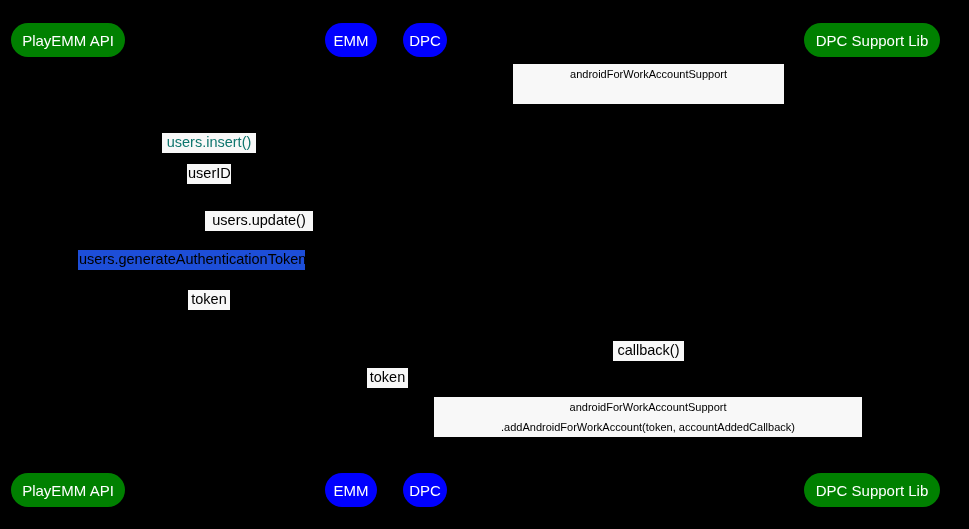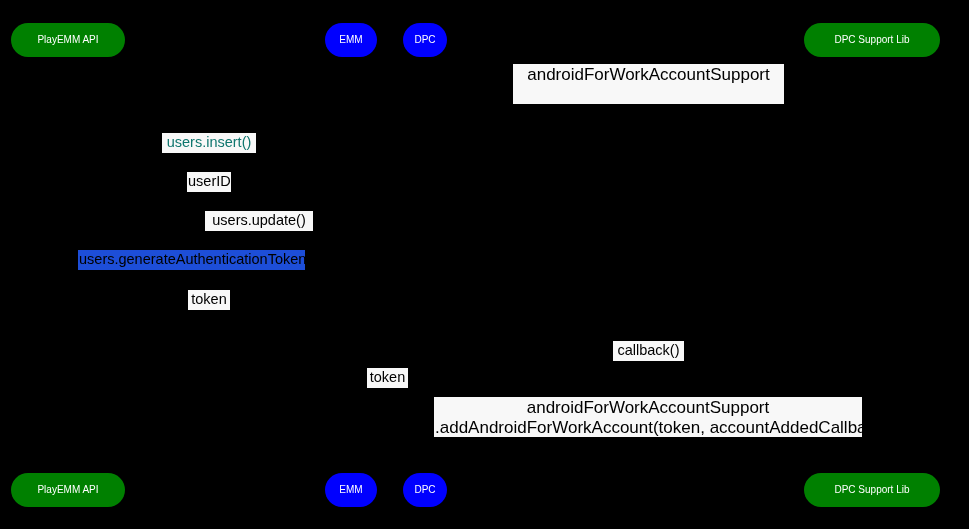--- a/index.html
+++ b/index.html
@@ -14,39 +14,39 @@
     background: #000000;
     font-family: "Liberation Sans", sans-serif;
     overflow: hidden;
   }
   .lifeline-box {
     position: absolute;
     display: flex;
     align-items: center;
     justify-content: center;
     color: #ffffff;
-    font-size: 10px;
+    font-size: 15px;
     line-height: 1;
     white-space: nowrap;
     box-sizing: border-box;
     border-radius: 17px;
   }
   .msg-label {
     position: absolute;
     background: #f8f8f8;
     color: #000000;
     font-size: 14.5px;
     line-height: 19px;
     text-align: center;
     white-space: pre;
     box-sizing: border-box;
     padding: 0 1px;
   }
   .msg-label.two-line {
-    font-size: 17px;
+    font-size: 11px;
     line-height: 19.5px;
     padding-top: 1px;
   }
 </style>
 </head>
 <body>
 
 <div id="canvas">
 
   <div class="lifeline-box" id="hdr-0" style="left: 11px; top: 23px; width: 114px; height: 34px; background: rgb(0, 128, 0); color: rgb(255, 255, 255);">
@@ -77,21 +77,21 @@
       <span>DPC</span>
     </div>
 
   <div class="lifeline-box" id="ftr-3" style="left: 804px; top: 473px; width: 136px; height: 34px; background: rgb(0, 128, 0); color: rgb(255, 255, 255);">
       <span>DPC Support Lib</span>
     </div>
 
   <div id="messages">
       <div class="msg-label two-line" style="left: 513px; top: 64px; width: 271px; height: 40px; background: rgb(248, 248, 248); color: rgb(0, 0, 0);"><div>androidForWorkAccountSupport</div></div>
       <div class="msg-label" style="left: 162px; top: 133px; width: 94px; height: 20px; background: rgb(248, 248, 248); color: #0f766e;"><div>users.insert()</div></div>
-      <div class="msg-label" style="left: 187px; top: 172px; width: 44px; height: 20px; background: rgb(248, 248, 248); color: rgb(0, 0, 0);"><div>userID</div></div>
+      <div class="msg-label" style="left: 187px; top: 164px; width: 44px; height: 20px; background: rgb(248, 248, 248); color: rgb(0, 0, 0);"><div>userID</div></div>
       <div class="msg-label" style="left: 157px; top: 211px; width: 108px; height: 20px; background: rgb(248, 248, 248); color: rgb(0, 0, 0); margin-left: 48px;"><div>users.update()</div></div>
       <div class="msg-label" style="left: 78px; top: 250px; width: 227px; height: 20px; background: #1d4ed8; color: rgb(0, 0, 0);"><div>users.generateAuthenticationToken()</div></div>
       <div class="msg-label" style="left: 188px; top: 290px; width: 42px; height: 20px; background: rgb(248, 248, 248); color: rgb(0, 0, 0);"><div>token</div></div>
       <div class="msg-label" style="left: 613px; top: 329px; width: 71px; height: 20px; background: rgb(248, 248, 248); color: rgb(0, 0, 0); margin-top: 12px;"><div>callback()</div></div>
       <div class="msg-label" style="left: 367px; top: 368px; width: 41px; height: 20px; background: rgb(248, 248, 248); color: rgb(0, 0, 0);"><div>token</div></div>
       <div class="msg-label two-line" style="left: 434px; top: 397px; width: 428px; height: 40px; background: rgb(248, 248, 248); color: rgb(0, 0, 0);"><div>androidForWorkAccountSupport</div><div>.addAndroidForWorkAccount(token, accountAddedCallback)</div></div>
     </div>
 
 </div>
 

